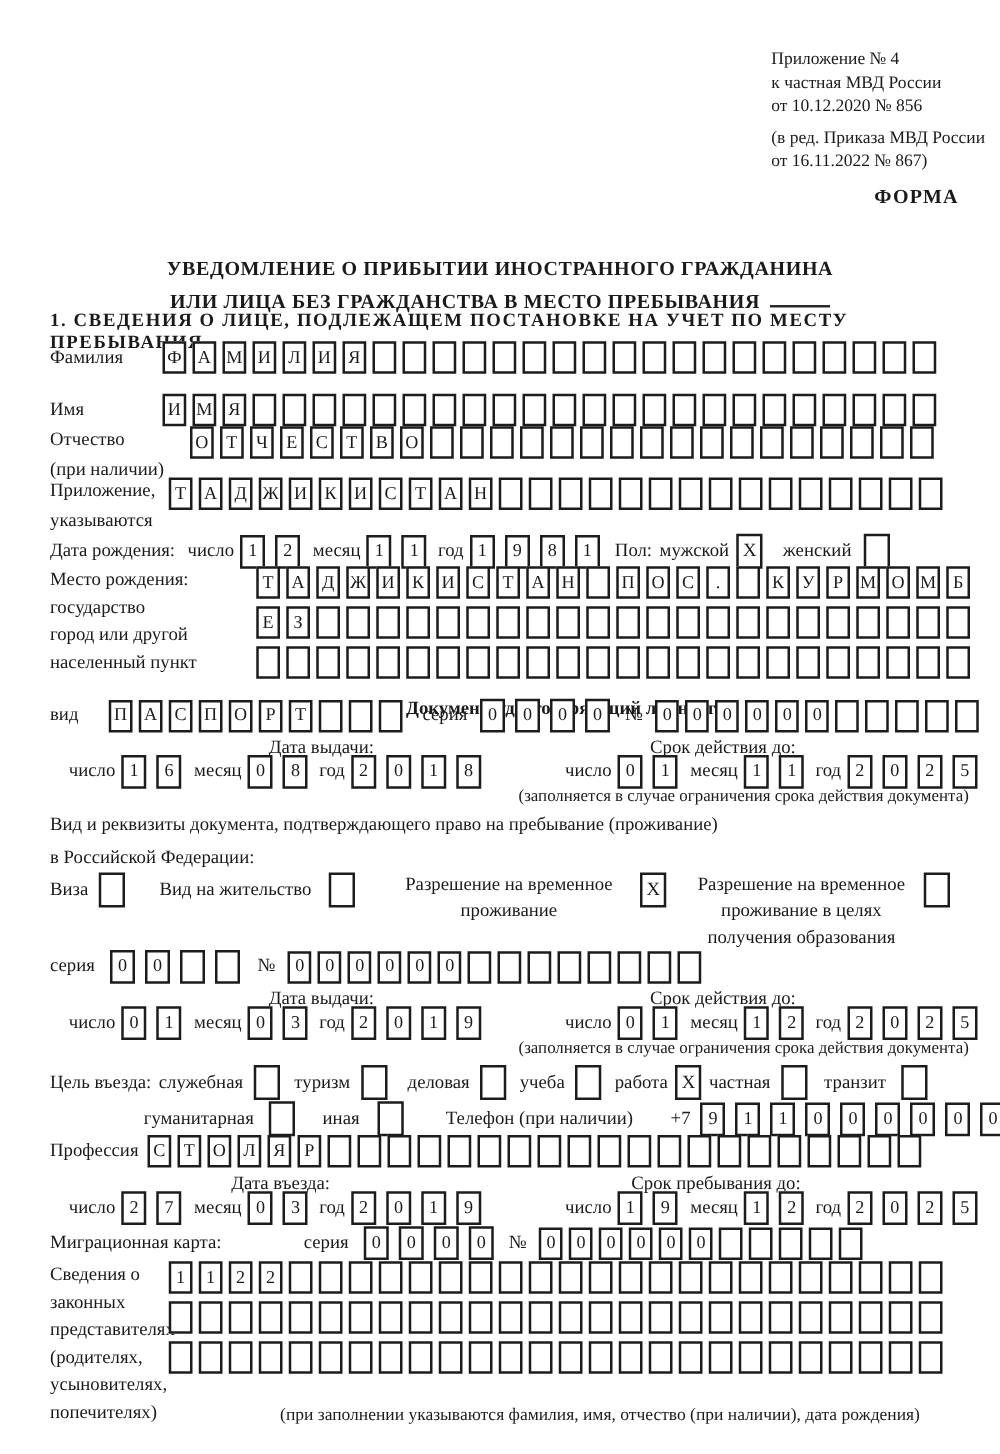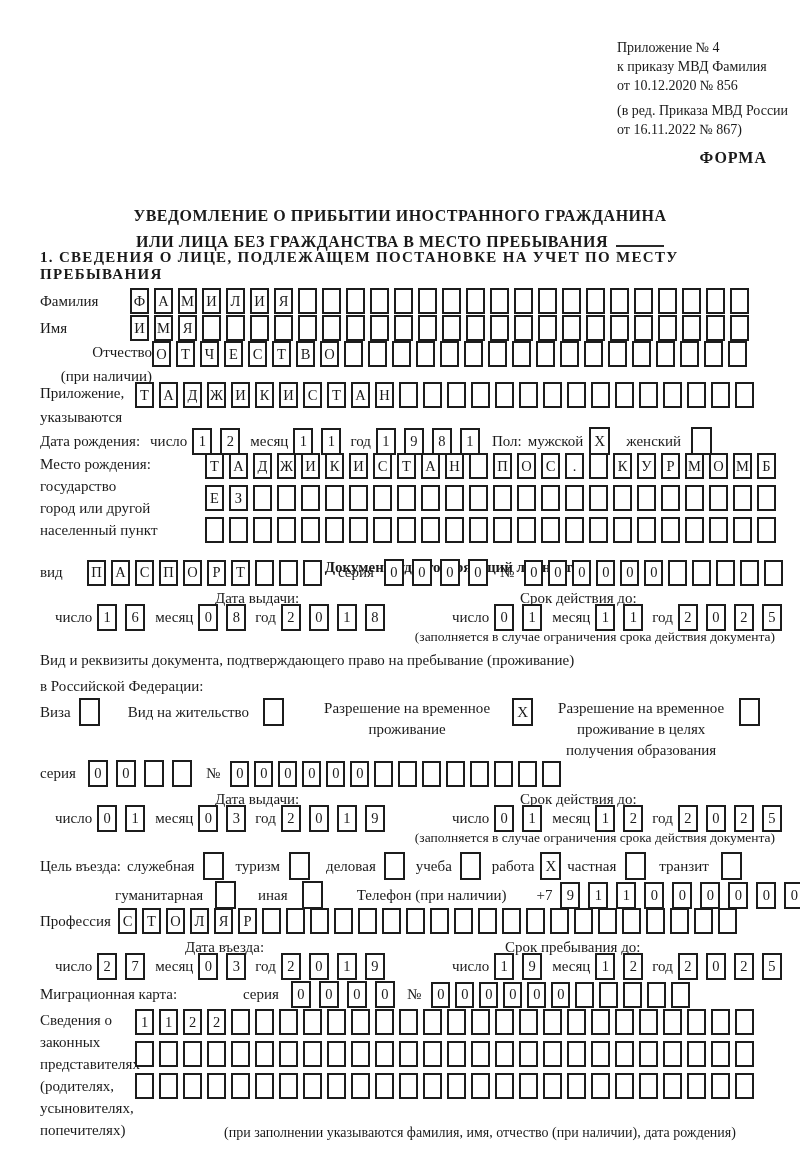--- a/index.html
+++ b/index.html
@@ -34,36 +34,36 @@
   .opt-lbl-c{font-size:15px;text-align:center;line-height:21px;}
   .title{font-size:16px;font-weight:bold;letter-spacing:.5px;line-height:26px;}
   .uline{display:inline-block;width:48px;border-bottom:2px solid #2a2a2a;margin-left:8px;height:12px;}
   .hdr{font-size:14px;line-height:19px;}
 </style>
 </head>
 <body>
 
 <div class="abs hdr" style="top:38px;left:617px;">
   <div>Приложение № 4</div>
-  <div>к приказу МВД Фамилия</div>
+  <div>к частная МВД России</div>
   <div>от 10.12.2020 № 856</div>
   <div style="margin-top:6px;">(в ред. Приказа МВД России</div>
   <div>от 16.11.2022 № 867)</div>
 </div>
 
 <div class="abs b right" style="top:149px;left:617px;width:150px;font-size:16px;letter-spacing:1px;">ФОРМА</div>
 
 <div class="abs center" style="top:183px;left:0;width:800px;">
   <div class="title">УВЕДОМЛЕНИЕ О ПРИБЫТИИ ИНОСТРАННОГО ГРАЖДАНИНА</div>
   <div class="title"><span>ИЛИ ЛИЦА БЕЗ ГРАЖДАНСТВА В МЕСТО ПРЕБЫВАНИЯ</span><span class="uline"></span></div>
 </div>
 
 <div class="abs b" style="top:249px;left:40px;width:748px;font-size:15px;letter-spacing:1.3px;">1. СВЕДЕНИЯ О ЛИЦЕ, ПОДЛЕЖАЩЕМ ПОСТАНОВКЕ НА УЧЕТ ПО МЕСТУ ПРЕБЫВАНИЯ</div>
 
-<div class="abs row" style="top:288px;left:40px;justify-content:space-between;">
+<div class="abs row" style="top:273px;left:40px;justify-content:space-between;">
   <span class="lbl" style="width:90px;">Фамилия</span>
   <span class="boxes">
       <span class="cbox">Ф</span>
       <span class="cbox">А</span>
       <span class="cbox">М</span>
       <span class="cbox">И</span>
       <span class="cbox">Л</span>
       <span class="cbox">И</span>
       <span class="cbox">Я</span>
       <span class="cbox"></span>
@@ -114,21 +114,21 @@
       <span class="cbox"></span>
       <span class="cbox"></span>
       <span class="cbox"></span>
       <span class="cbox"></span>
       <span class="cbox"></span>
       <span class="cbox"></span>
     </span>
 </div>
 
 <div class="abs row-top" style="top:341px;left:40px;">
-  <span class="label-col" style="width:112px;align-items:flex-end;">
+  <span class="label-col" style="width:112px;">
     <span class="lbl">Отчество</span>
     <span class="lbl" style="line-height:26px;">(при наличии)</span>
   </span>
   <span class="boxes">
       <span class="cbox">О</span>
       <span class="cbox">Т</span>
       <span class="cbox">Ч</span>
       <span class="cbox">Е</span>
       <span class="cbox">С</span>
       <span class="cbox">Т</span>

